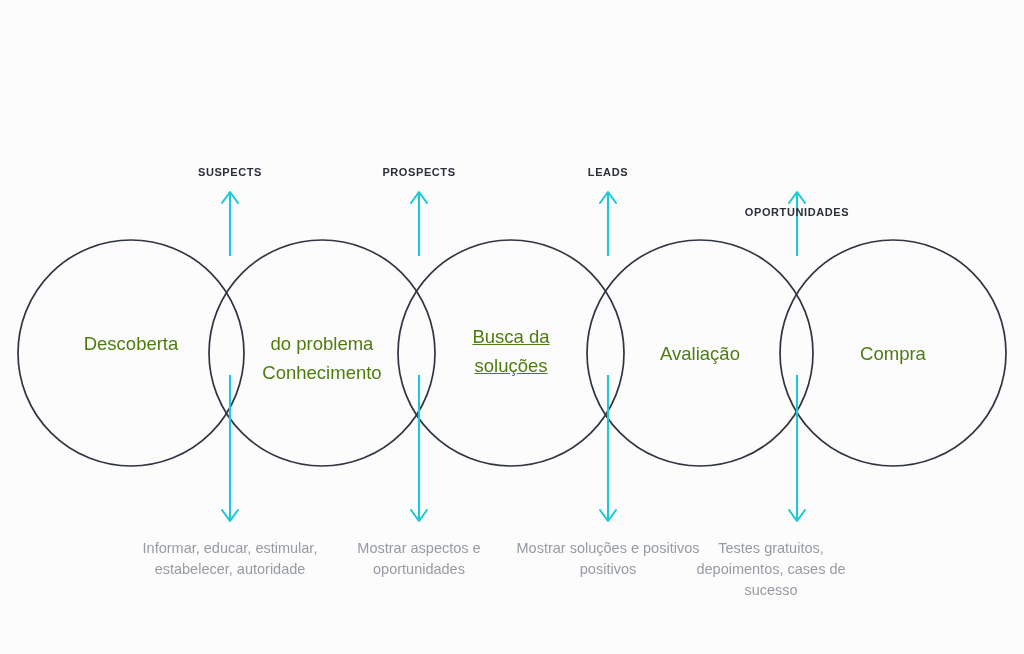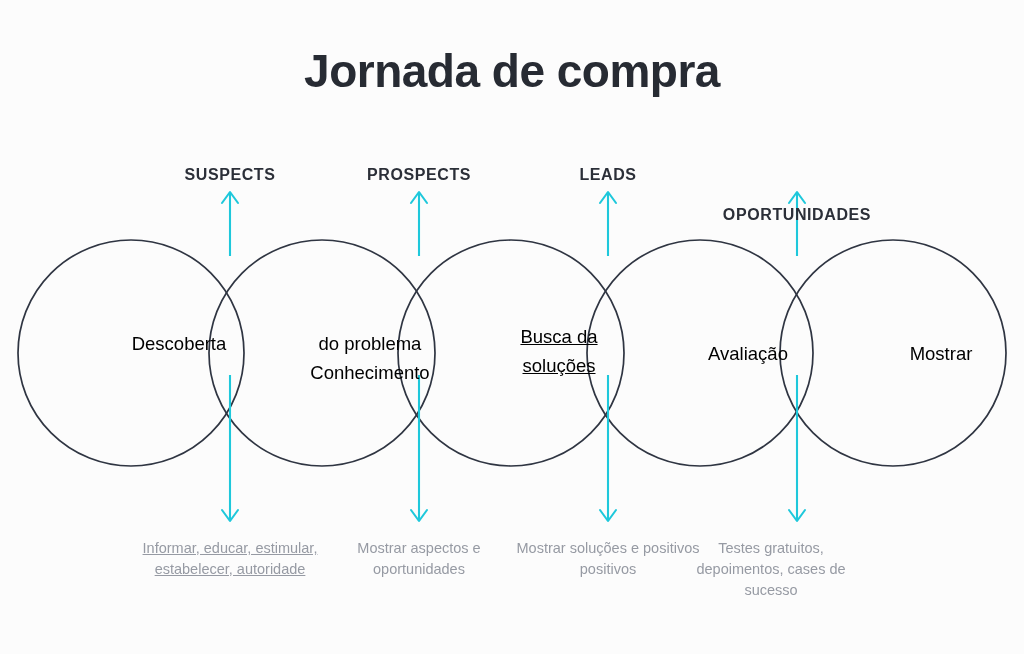--- a/index.html
+++ b/index.html
@@ -28,38 +28,37 @@
     font-size: 46px;
     font-weight: bold;
     letter-spacing: -0.5px;
     color: #272b33;
   }
   
   .stage-label {
     position: absolute;
     top: 166px;
     text-align: right;
-    font-size: 16px;
+    font-size: 11px;
     font-weight: bold;
     letter-spacing: 0.6px;
     color: #2b2f38;
     transform: translateX(-50%);
     white-space: nowrap;
   }
   
   .circle-label {
     position: absolute;
     top: 329px;
     text-align: center;
     font-size: 18.5px;
     line-height: 29px;
-    color: #000000;
+    color: #4d7c0f;
     transform: translateX(-50%);
     white-space: nowrap;
-    margin-left: 48px;
   }
   
   .caption {
     position: absolute;
     top: 538px;
     text-align: center;
     font-size: 14.5px;
     line-height: 21px;
     color: #969aa3;
     transform: translateX(-50%);
@@ -88,21 +87,20 @@
     stroke-width: 2.1;
     stroke-linecap: round;
     stroke-linejoin: round;
   }
 </style>
 </head>
 <body>
 
 <div id="stage">
 
-  <div id="title">Jornada de compra</div>
 
   <svg class="layer" viewBox="0 0 1024 654">
     <g id="circles-group">
         <circle cx="131" cy="353" r="113" class="venn-circle"></circle>
         <circle cx="322" cy="353" r="113" class="venn-circle"></circle>
         <circle cx="511" cy="353" r="113" class="venn-circle"></circle>
         <circle cx="700" cy="353" r="113" class="venn-circle"></circle>
         <circle cx="893" cy="353" r="113" class="venn-circle"></circle>
       </g>
     <g id="arrows-group">
@@ -137,22 +135,22 @@
       </div>
       <div class="circle-label" style="left: 322px; top: 329px;">
         <div>do problema</div>
         <div>Conhecimento</div>
       </div>
       <div class="circle-label" style="left: 511px; top: 322px; text-decoration: underline;">
         <div>Busca da</div>
         <div>soluções</div>
       </div>
       <div class="circle-label" style="left: 700px; top: 339px;">Avaliação</div>
-      <div class="circle-label" style="left: 893px; top: 339px;">Mostrar</div>
+      <div class="circle-label" style="left: 893px; top: 339px;">Compra</div>
     </div>
   <div id="captions">
-      <div class="caption" style="left: 230px; text-decoration: underline;">Informar, educar, estimular, estabelecer, autoridade</div>
+      <div class="caption" style="left: 230px;">Informar, educar, estimular, estabelecer, autoridade</div>
       <div class="caption" style="left: 419px;">Mostrar aspectos e oportunidades</div>
       <div class="caption" style="left: 608px;">Mostrar soluções e positivos positivos</div>
       <div class="caption" style="left: 771px;">Testes gratuitos, depoimentos, cases de sucesso</div>
     </div>
 
 </div>
 
 </body></html>

